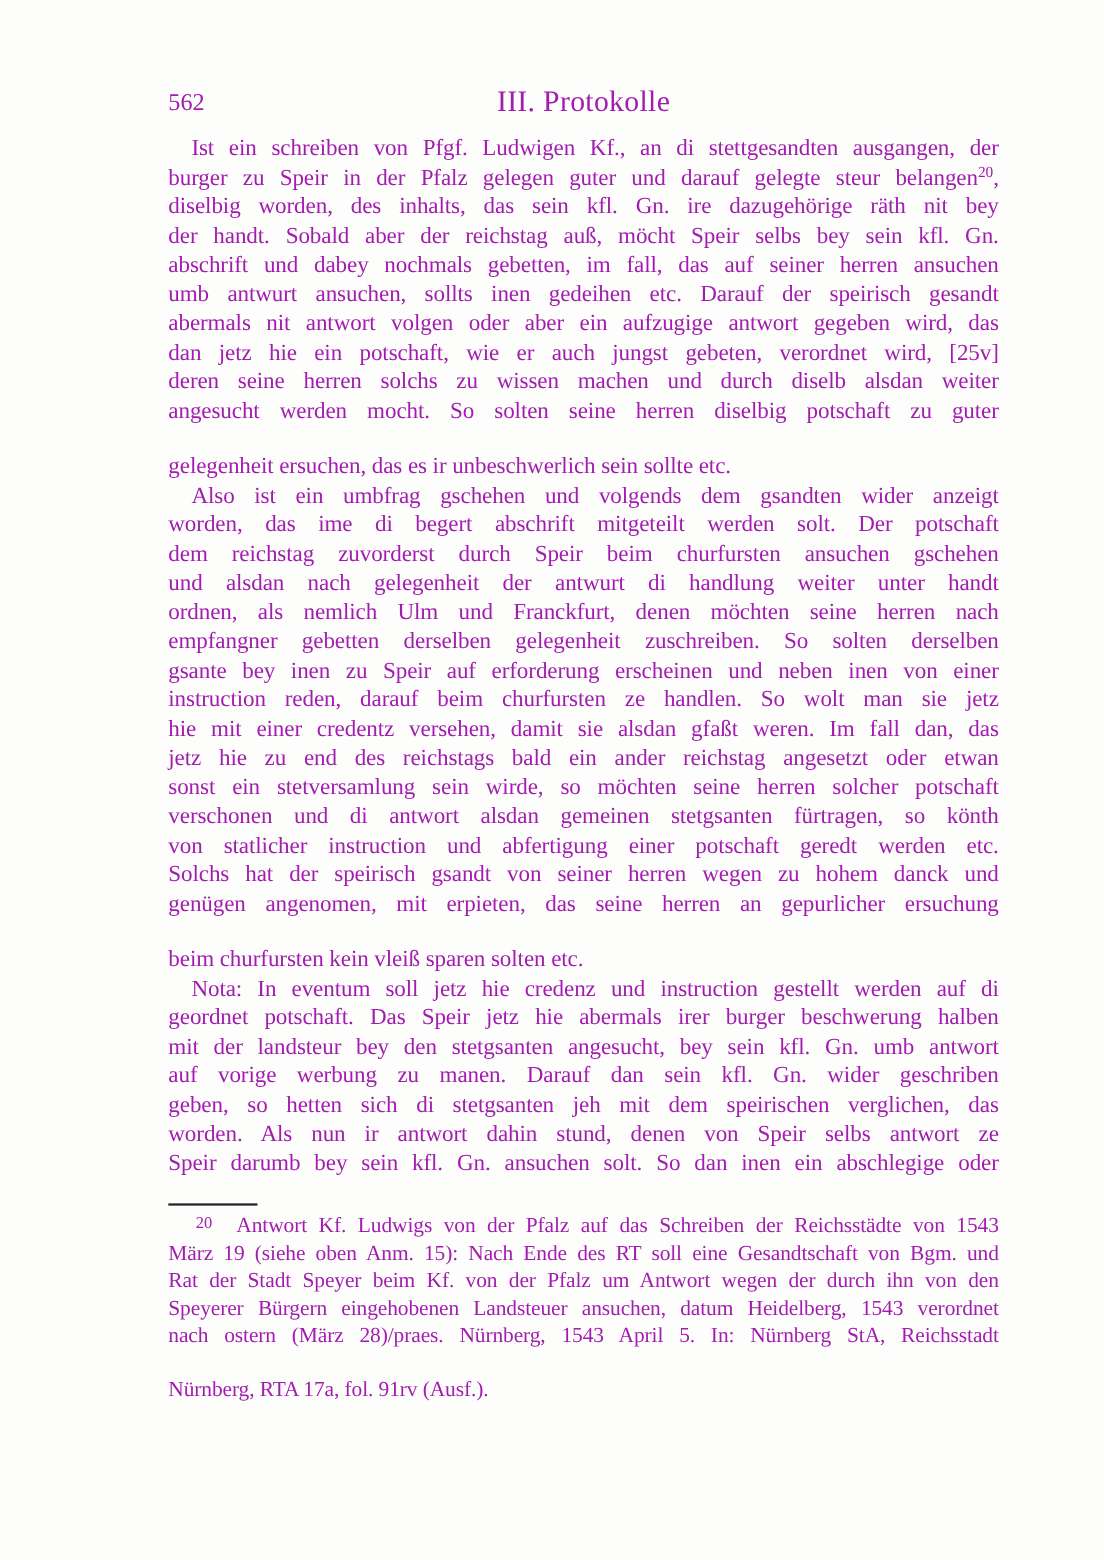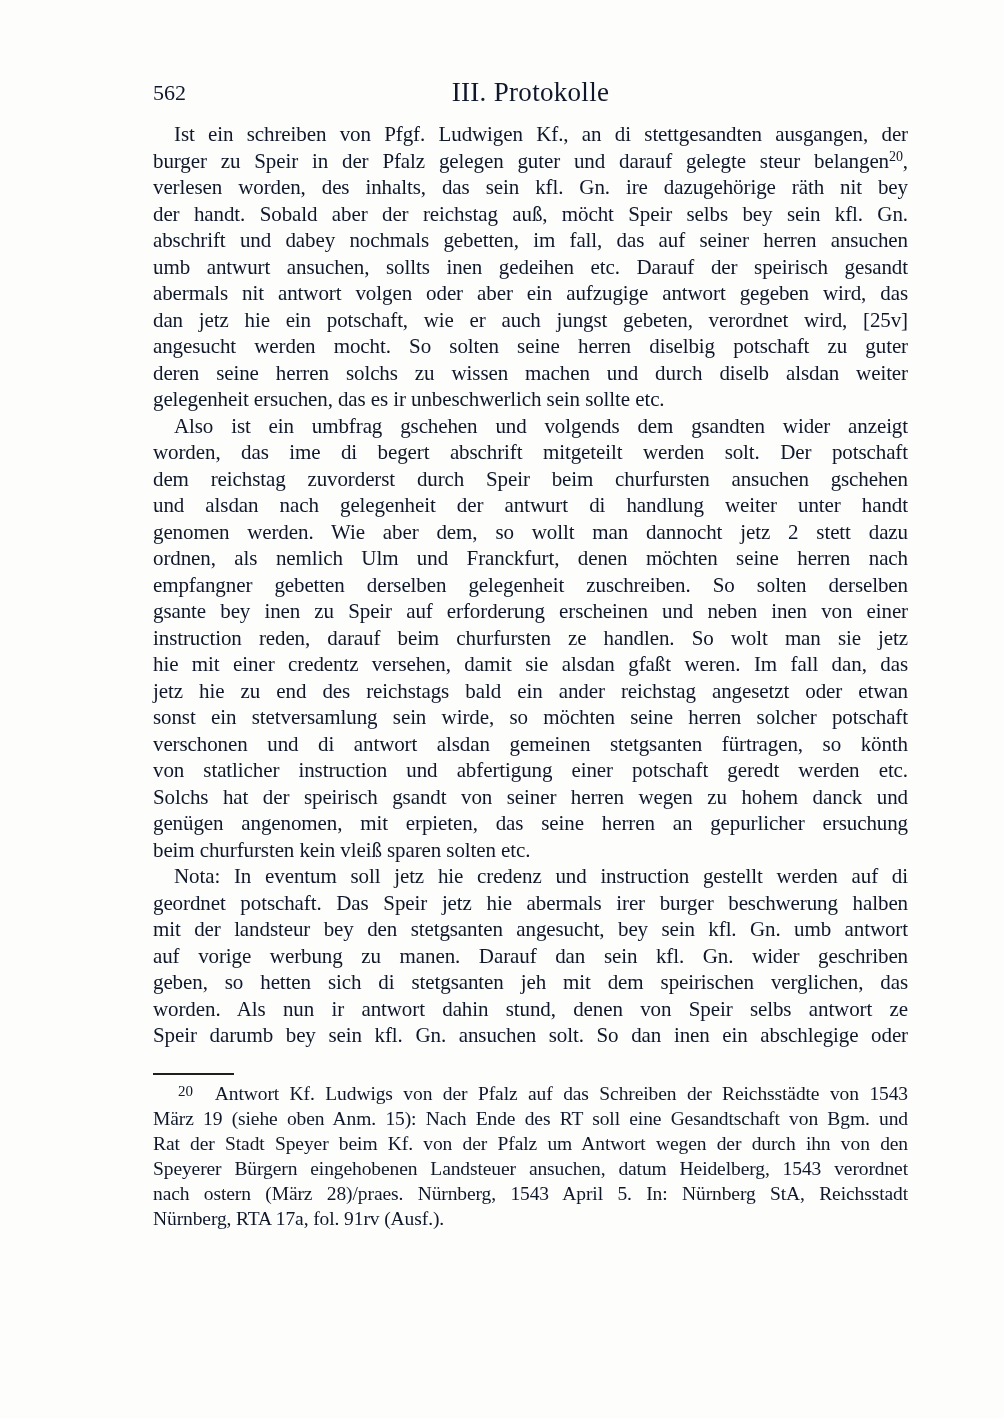--- a/index.html
+++ b/index.html
@@ -5,21 +5,21 @@
   html, body {
     margin: 0;
     padding: 0;
     background: #ffffff;
   }
   .page {
     position: relative;
     width: 1004px;
     height: 1418px;
     background: #fdfdfc;
-    color: #0f172a;
+    color: #a21caf;
     font-family: "Liberation Serif", "DejaVu Serif", serif;
     overflow: hidden;
   }
   .content {
     position: absolute;
     left: 153px;
     top: 79px;
     width: 755px;
   }
   .running-head {
@@ -46,20 +46,21 @@
     font-size: 21px;
     line-height: 26.5px;
     letter-spacing: -0.1px;
   }
   .line {
     text-align: justify;
     text-align-last: justify;
   }
   .line.last {
     text-align-last: left;
+    margin-top: 24px;
   }
   .line.indent {
     text-indent: 21px;
   }
   .sup {
     font-size: 14px;
     vertical-align: 7px;
     line-height: 0;
   }
   .i {
@@ -93,36 +94,35 @@
 
     <div class="running-head">
       <span class="page-number">562</span>
       <span class="running-title">III. Protokolle</span>
     </div>
 
     <div class="body-text">
       <div>
           <div class="line indent"><span>Ist ein schreiben von Pfgf. Ludwigen Kf., an di stettgesandten ausgangen, der</span></div>
           <div class="line"><span>burger zu Speir in der Pfalz gelegen guter und darauf gelegte steur belangen</span><span class="sup">20</span><span>,</span></div>
-          <div class="line"><span>verlesen worden, des inhalts, das sein kfl. Gn. ire dazugehörige räth nit bey</span></div>
+          <div class="line"><span>diselbig worden, des inhalts, das sein kfl. Gn. ire dazugehörige räth nit bey</span></div>
           <div class="line"><span>der handt. Sobald aber der reichstag auß, möcht Speir selbs bey sein kfl. Gn.</span></div>
           <div class="line"><span>abschrift und dabey nochmals gebetten, im fall, das auf seiner herren ansuchen</span></div>
           <div class="line"><span>umb antwurt ansuchen, sollts inen gedeihen etc. Darauf der speirisch gesandt</span></div>
           <div class="line"><span>abermals nit antwort volgen oder aber ein aufzugige antwort gegeben wird, das</span></div>
           <div class="line"><span>dan jetz hie ein potschaft, wie er auch jungst gebeten, verordnet wird, </span><span class="i">[25v]</span></div>
+          <div class="line"><span>deren seine herren solchs zu wissen machen und durch diselb alsdan weiter</span></div>
           <div class="line"><span>angesucht werden mocht. So solten seine herren diselbig potschaft zu guter</span></div>
-          <div class="line"><span>deren seine herren solchs zu wissen machen und durch diselb alsdan weiter</span></div>
           <div class="line last"><span>gelegenheit ersuchen, das es ir unbeschwerlich sein sollte etc.</span></div>
         </div>
       <div>
           <div class="line indent"><span>Also ist ein umbfrag gschehen und volgends dem gsandten wider anzeigt</span></div>
           <div class="line"><span>worden, das ime di begert abschrift mitgeteilt werden solt. Der potschaft</span></div>
           <div class="line"><span>dem reichstag zuvorderst durch Speir beim churfursten ansuchen gschehen</span></div>
           <div class="line"><span>und alsdan nach gelegenheit der antwurt di handlung weiter unter handt</span></div>
-          <div class="line"><span>genomen werden. Wie aber dem, so wollt man dannocht jetz 2 stett dazu</span></div>
           <div class="line"><span>ordnen, als nemlich Ulm und Franckfurt, denen möchten seine herren nach</span></div>
           <div class="line"><span>empfangner gebetten derselben gelegenheit zuschreiben. So solten derselben</span></div>
           <div class="line"><span>gsante bey inen zu Speir auf erforderung erscheinen und neben inen von einer</span></div>
           <div class="line"><span>instruction reden, darauf beim churfursten ze handlen. So wolt man sie jetz</span></div>
           <div class="line"><span>hie mit einer credentz versehen, damit sie alsdan gfaßt weren. Im fall dan, das</span></div>
           <div class="line"><span>jetz hie zu end des reichstags bald ein ander reichstag angesetzt oder etwan</span></div>
           <div class="line"><span>sonst ein stetversamlung sein wirde, so möchten seine herren solcher potschaft</span></div>
           <div class="line"><span>verschonen und di antwort alsdan gemeinen stetgsanten fürtragen, so könth</span></div>
           <div class="line"><span>von statlicher instruction und abfertigung einer potschaft geredt werden etc.</span></div>
           <div class="line"><span>Solchs hat der speirisch gsandt von seiner herren wegen zu hohem danck und</span></div>

